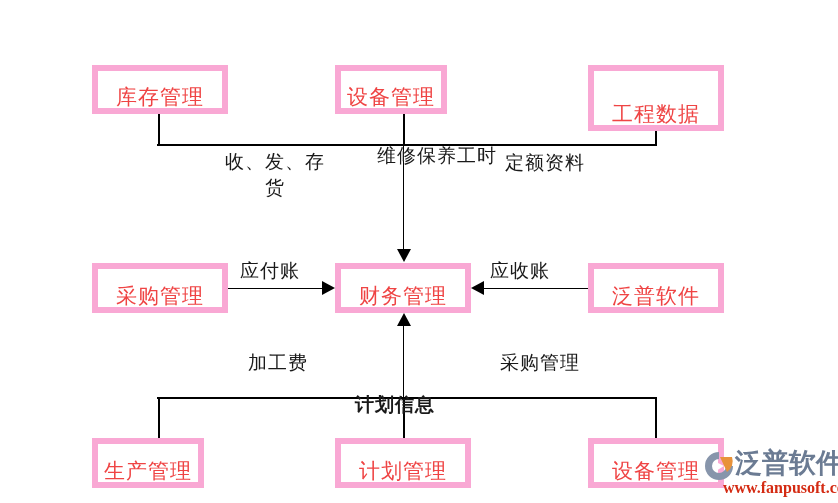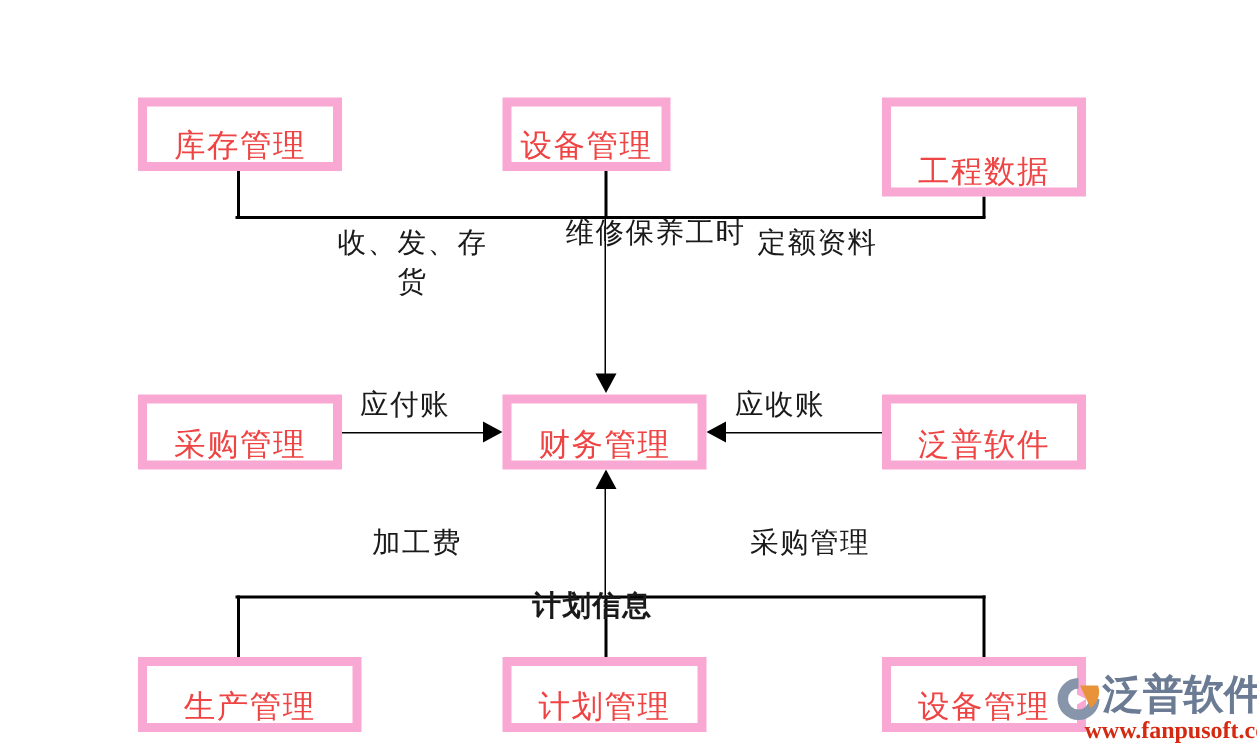--- a/index.html
+++ b/index.html
@@ -200,21 +200,21 @@
   <div class="vline" style="left:158px; top:397px; height:42px;"></div>
   <div class="vline" style="left:403px; top:397px; height:42px;"></div>
   <div class="vline" style="left:655px; top:397px; height:42px;"></div>
 
   <div class="elabel" style="left:232px; top:350px;margin-left:16px;">加工费</div>
 
   <div class="elabel" style="left:500px; top:350px;">采购管理</div>
 
   <div class="elabel" style="left:355px; top:392px;font-weight:bold;">计划信息</div>
 
-  <div class="node" style="left:92px; top:438px; width:149px; height:50px;">
+  <div class="node" style="left:92px; top:438px; width:112px; height:50px;">
     <span>生产管理</span>
   </div>
 
   <div class="node" style="left:335px; top:438px; width:136px; height:50px;">
     <span>计划管理</span>
   </div>
 
   <div class="node" style="left:588px; top:438px; width:136px; height:50px;">
     <span>设备管理</span>
   </div>

